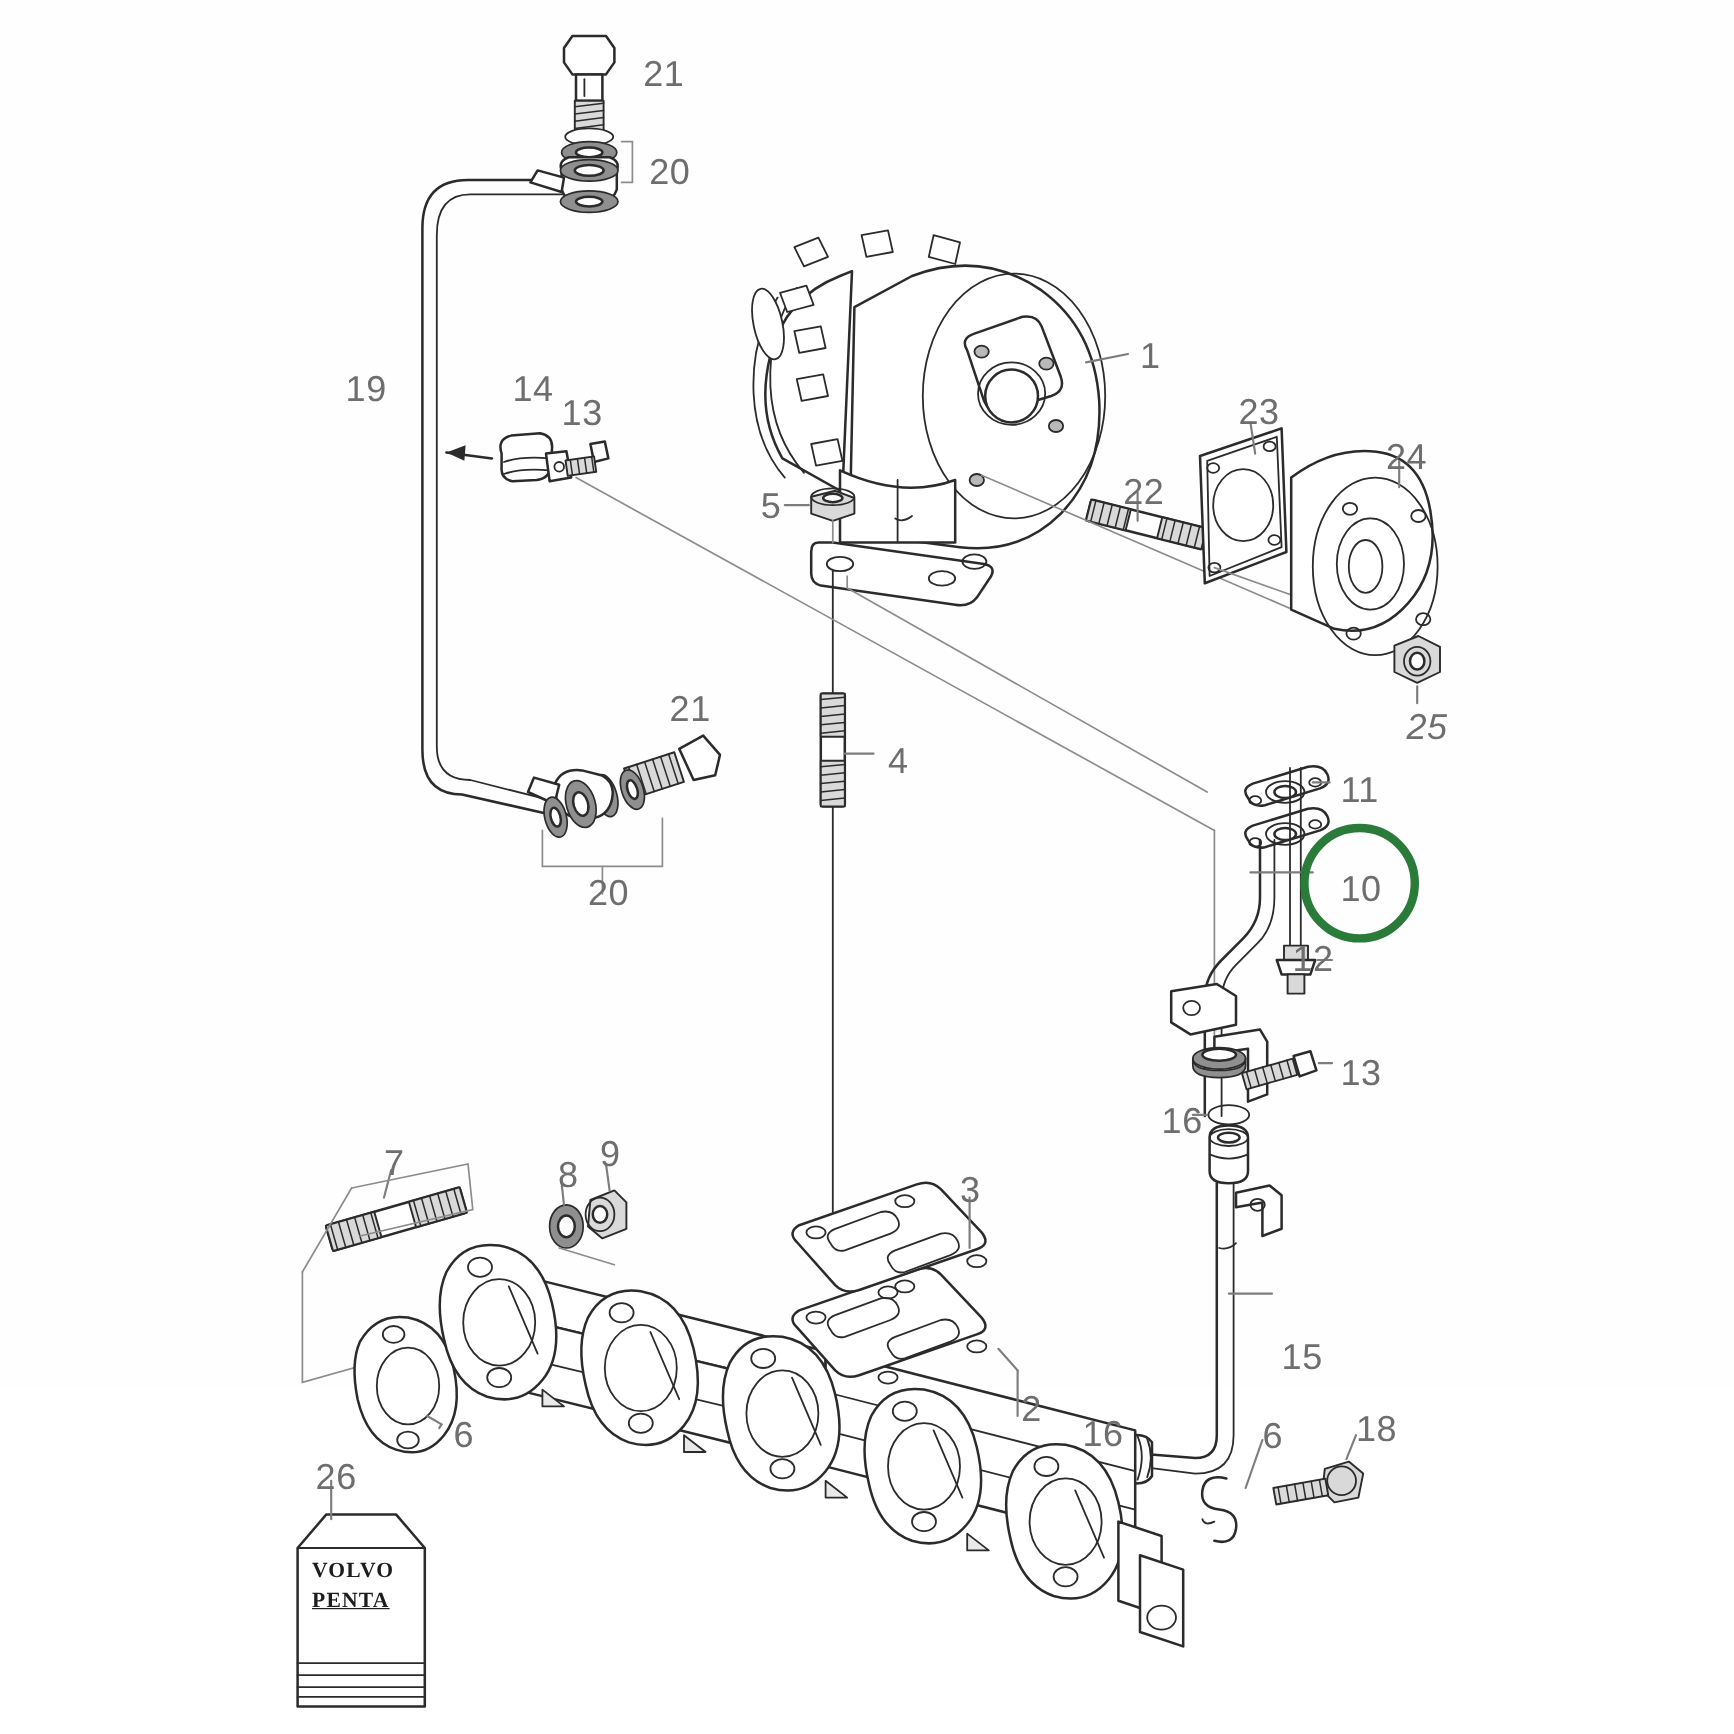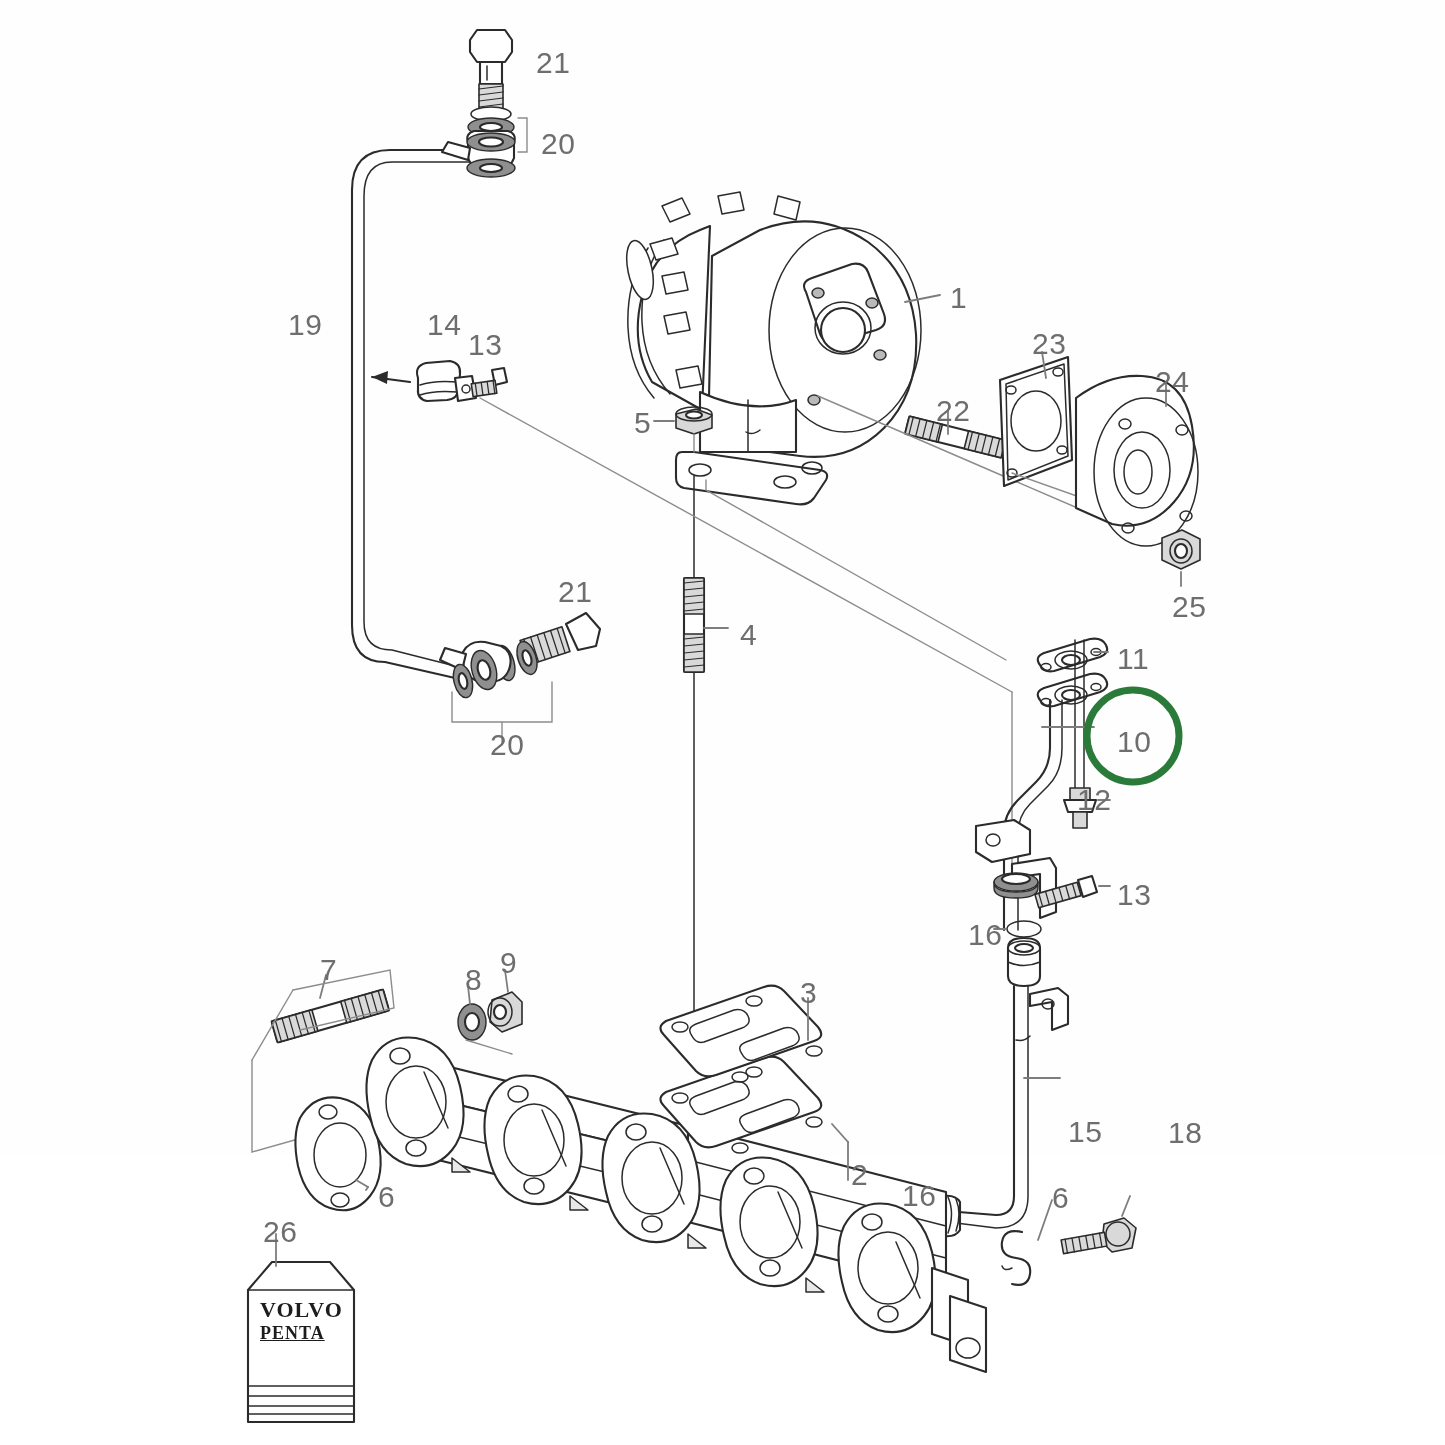--- a/index.html
+++ b/index.html
@@ -522,37 +522,37 @@
   <span class="callout" style="left:536px;top:48px;">21</span>
   <span class="callout" style="left:541px;top:129px;">20</span>
   <span class="callout" style="left:288px;top:310px;">19</span>
   <span class="callout" style="left:427px;top:310px;">14</span>
   <span class="callout" style="left:468px;top:330px;">13</span>
   <span class="callout" style="left:950px;top:283px;">1</span>
   <span class="callout" style="left:634px;top:408px;">5</span>
   <span class="callout" style="left:1032px;top:329px;">23</span>
   <span class="callout" style="left:1155px;top:367px;">24</span>
   <span class="callout" style="left:936px;top:396px;">22</span>
-  <span class="callout" style="left:1172px;top:592px;">25</span>
+  <span class="callout" style="left:1172px;top:592px;font-style:italic;">25</span>
   <span class="callout" style="left:740px;top:620px;">4</span>
   <span class="callout" style="left:558px;top:577px;">21</span>
   <span class="callout" style="left:490px;top:730px;">20</span>
   <span class="callout" style="left:1117px;top:644px;">11</span>
   <span class="callout" style="left:1117px;top:727px;">10</span>
   <span class="callout" style="left:1077px;top:785px;">12</span>
   <span class="callout" style="left:1117px;top:880px;">13</span>
   <span class="callout" style="left:968px;top:920px;">16</span>
   <span class="callout" style="left:320px;top:955px;">7</span>
   <span class="callout" style="left:465px;top:965px;">8</span>
   <span class="callout" style="left:500px;top:948px;">9</span>
   <span class="callout" style="left:800px;top:978px;">3</span>
   <span class="callout" style="left:378px;top:1182px;">6</span>
   <span class="callout" style="left:851px;top:1160px;">2</span>
   <span class="callout" style="left:1068px;top:1073px;margin-top:44px;">15</span>
   <span class="callout" style="left:902px;top:1181px;">16</span>
   <span class="callout" style="left:1052px;top:1183px;">6</span>
-  <span class="callout" style="left:1130px;top:1118px;margin-left:38px;">18</span>
+  <span class="callout" style="left:1130px;top:1177px;">18</span>
   <span class="callout" style="left:263px;top:1217px;">26</span>
 
-  <span class="logo-text" style="left:260px;top:1300px;font-size:22px;">VOLVO</span>
+  <span class="logo-text" style="left:260px;top:1300px;font-size:18px;">VOLVO</span>
   <span class="logo-text" style="left:260px;top:1325px;font-size:18px;text-decoration:underline;">PENTA</span>
 
 </div>
 
 </body></html>

